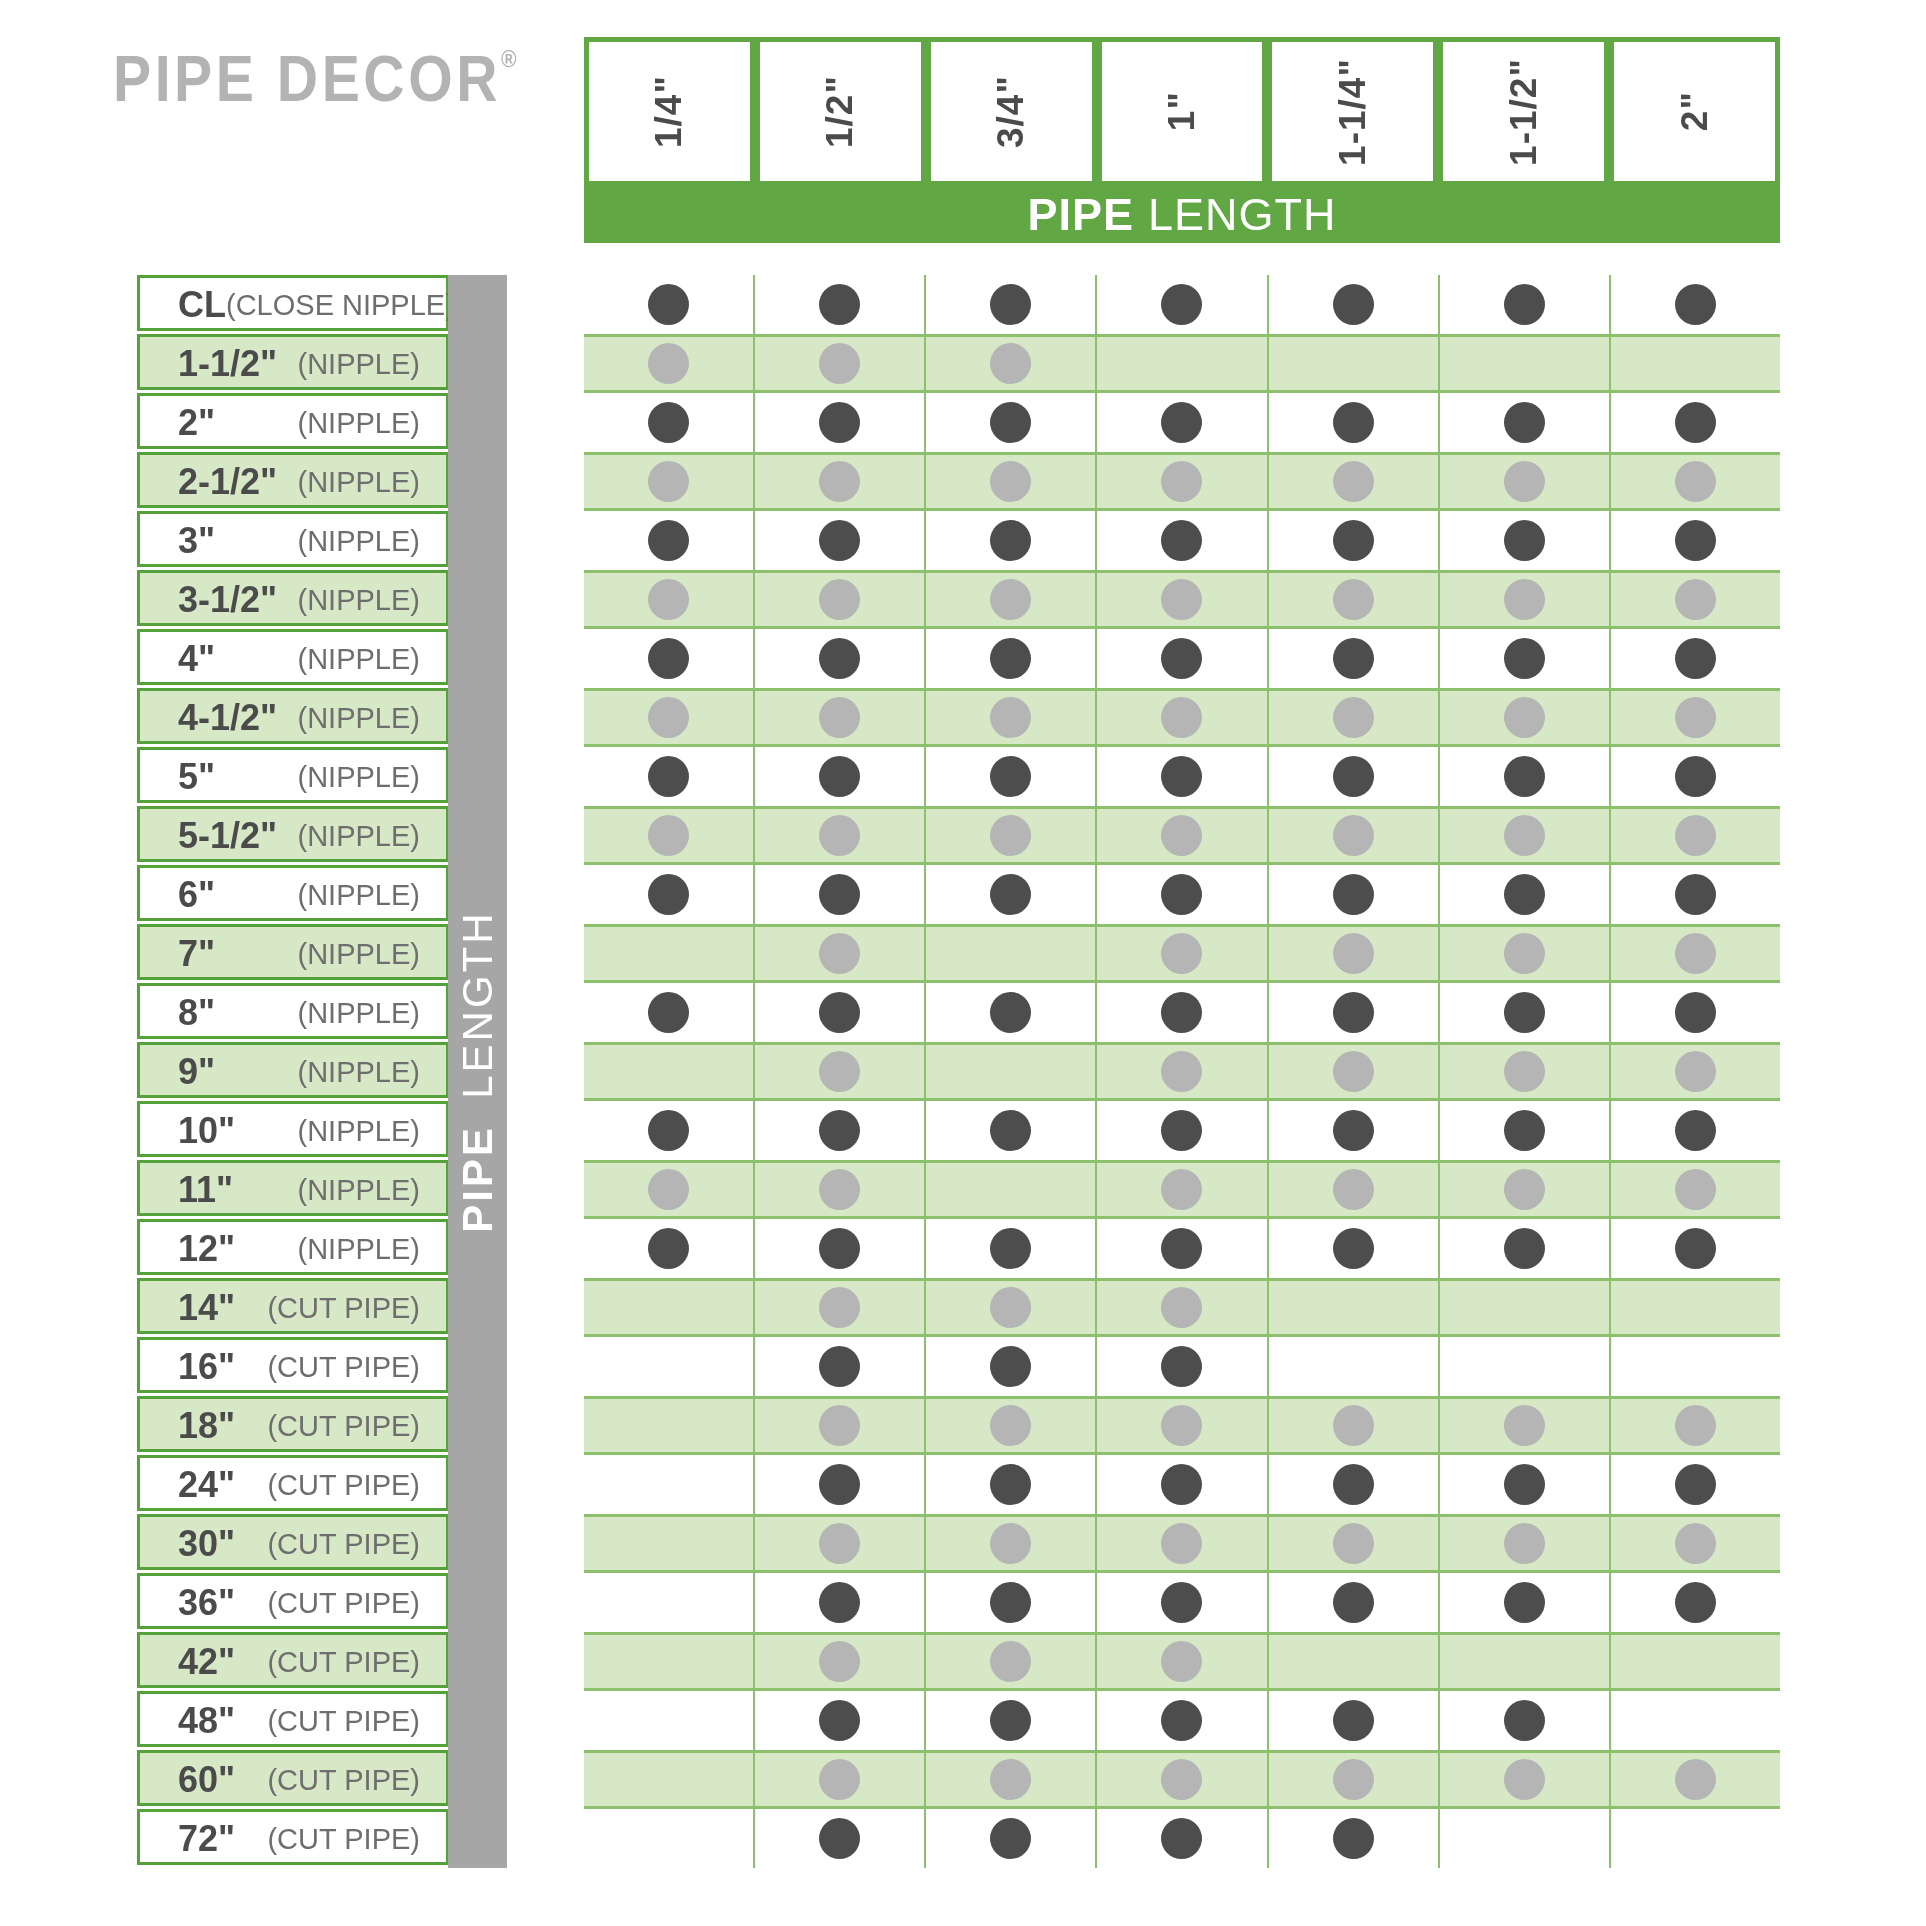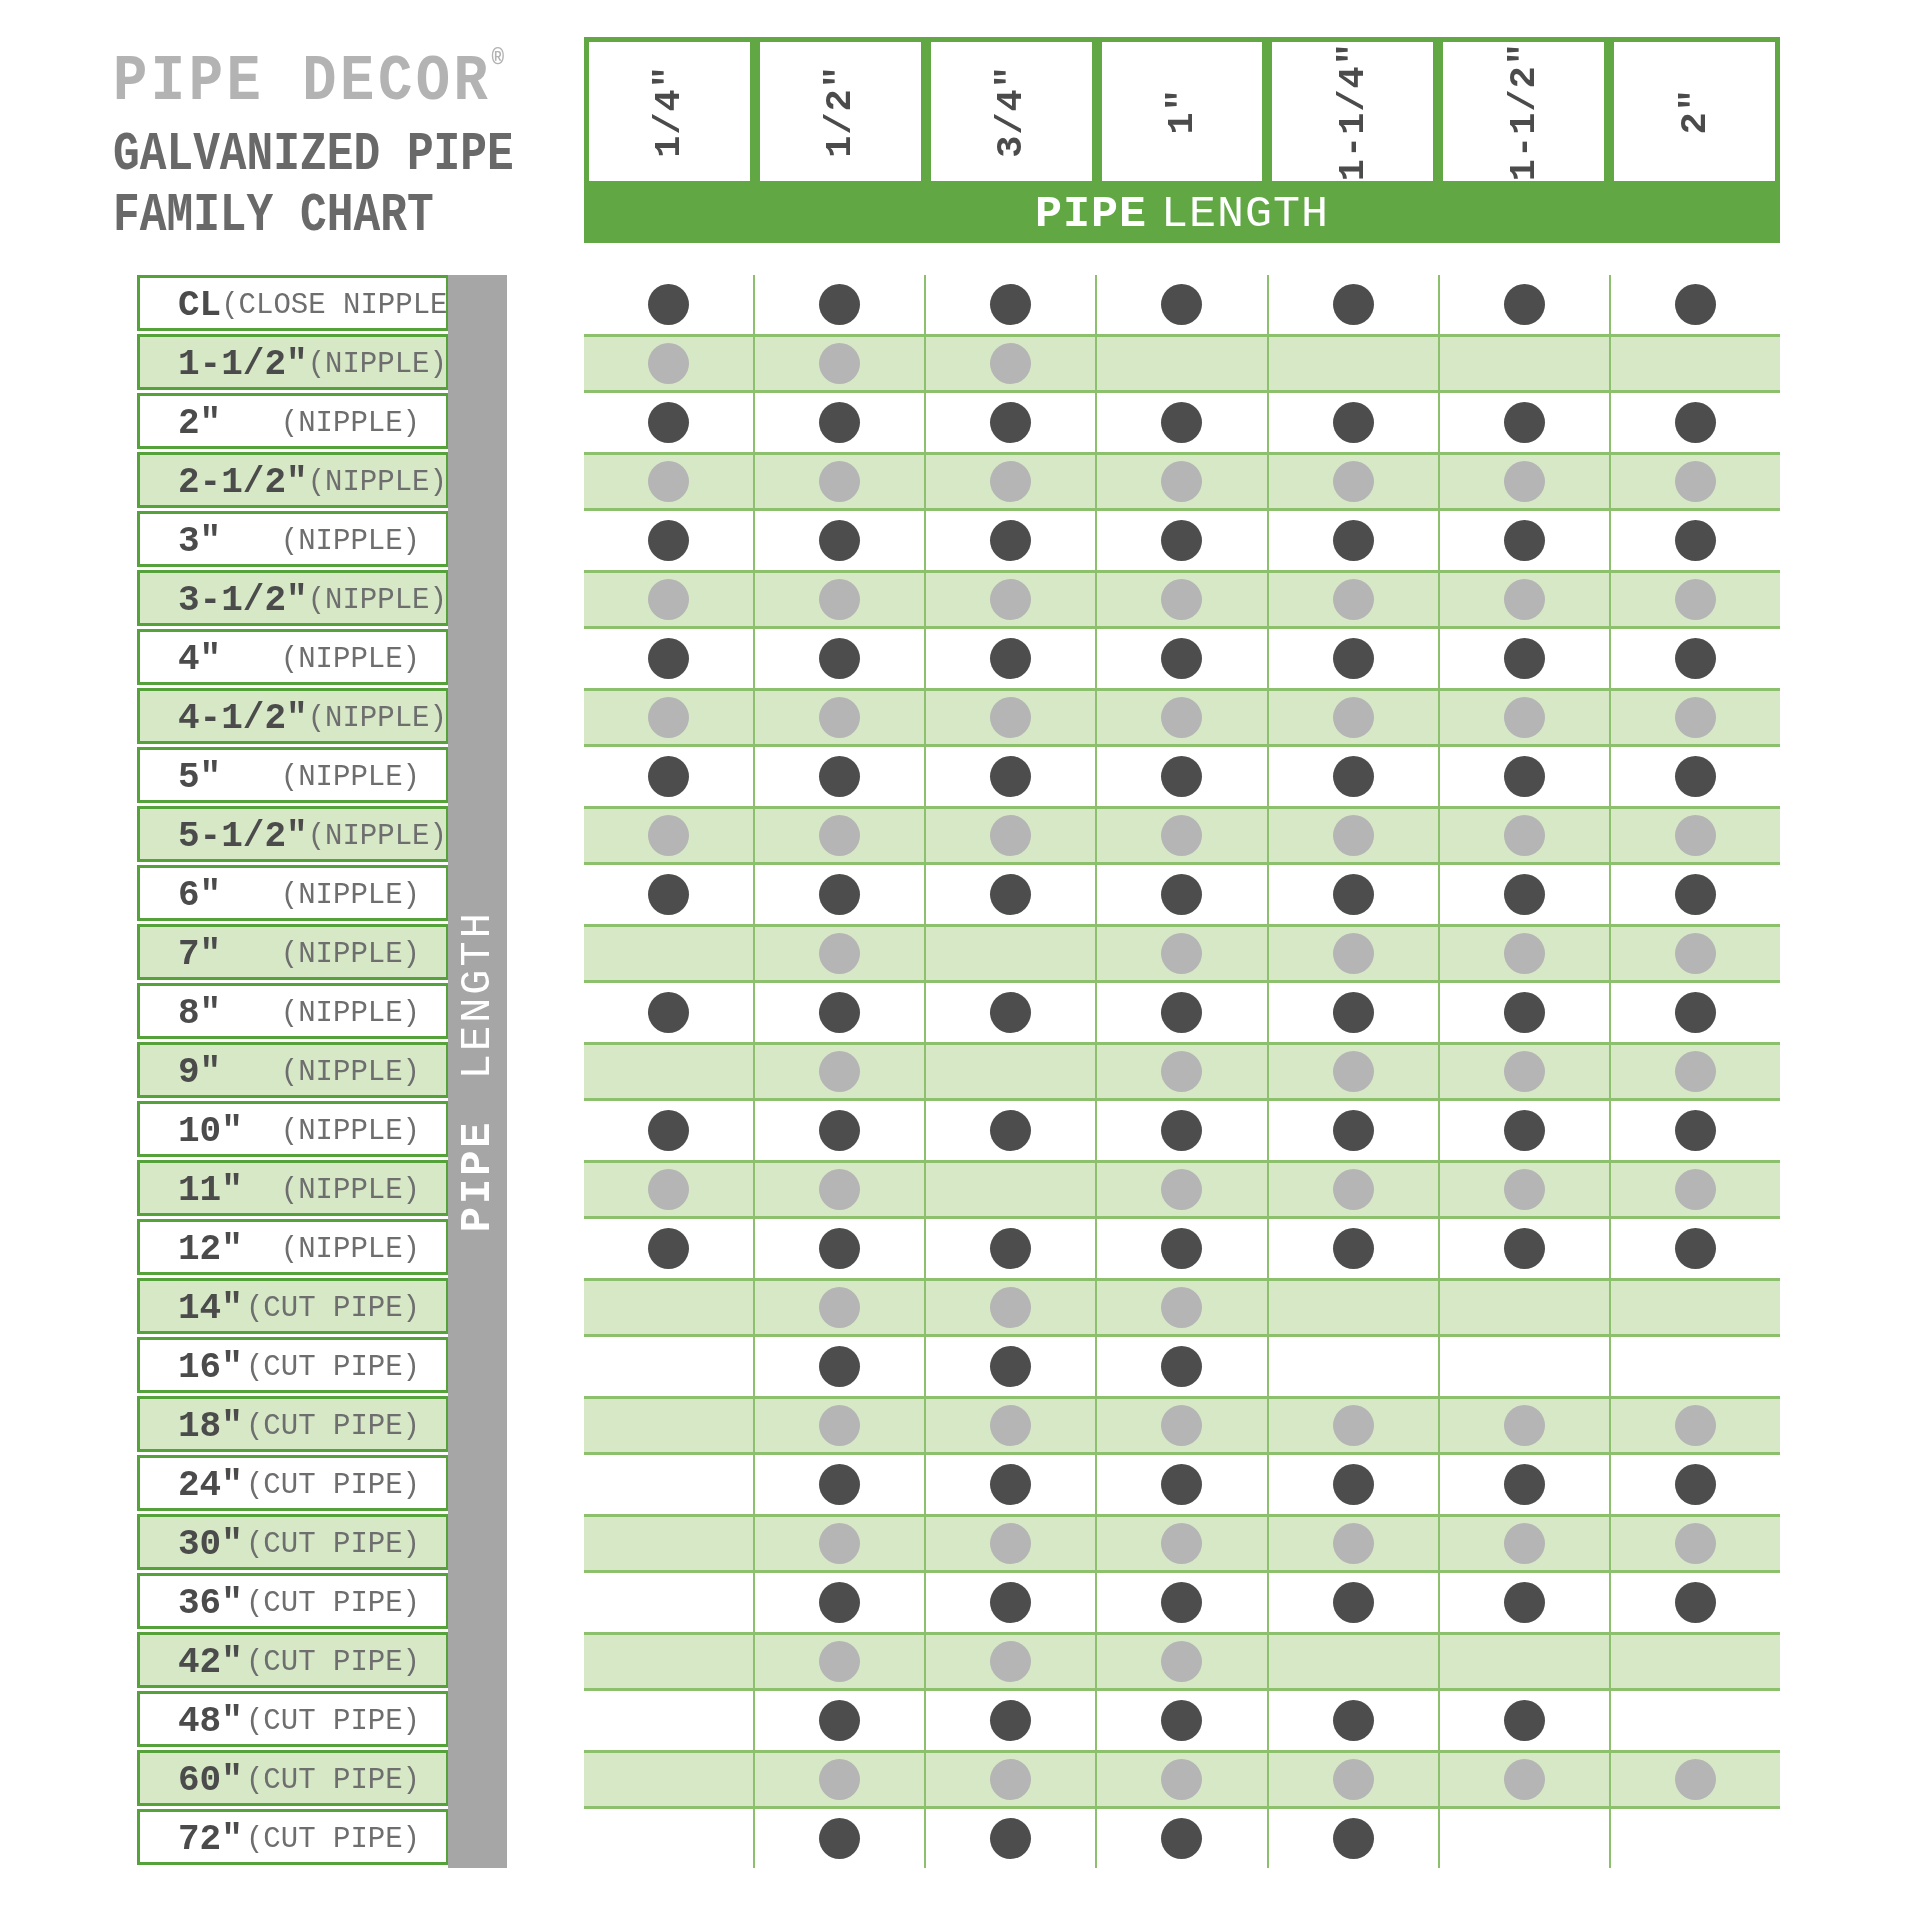--- a/index.html
+++ b/index.html
@@ -1,21 +1,21 @@
 <!DOCTYPE html>
 <html style="--green: #61a845; --band-green: #d6e8c6; --line-green: #8cc06c; --border-green: #55a13a; --bar-gray: #a6a6a6; --dot-dark: #4d4d4d; --dot-light: #b5b5b5; --dark-text: #4b4b4b; --mid-text: #6e6e6e; --logo-gray: #b3b3b3; --title-gray: #696969;"><head>
 <meta charset="utf-8">
 <style>
   html, body { margin: 0; padding: 0; background: #ffffff; }
   .canvas {
     position: relative;
     width: 1927px;
     height: 1927px;
     background: #ffffff;
-    font-family: Liberation Mono, monospace;
+    font-family: Liberation Sans, sans-serif;
     overflow: hidden;
   }
 
   
   .logo-block { position: absolute; left: 113px; top: 22px; }
   .brand {
     font-size: 65px; font-weight: bold; letter-spacing: 4px;
     color: var(--logo-gray, #b3b3b3); line-height: 73px; white-space: nowrap;
     transform: scaleX(0.88); transform-origin: left top;
   }
@@ -90,24 +90,20 @@
   .dot { width: 41px; height: 41px; border-radius: 50%; background: var(--dot-dark, #4d4d4d); }
   .grow.band .dot { background: var(--dot-light, #b5b5b5); }
 </style>
 </head>
 <body>
 
 <div class="canvas">
 
   <div class="logo-block">
     <div class="brand"><span>PIPE DECOR</span><sup>®</sup></div>
-    <div class="title-lines">
-      <div class="title-line">GALVANIZED PIPE</div>
-      <div class="title-line">FAMILY CHART</div>
-    </div>
   </div>
 
   <div class="header">
     <div class="header-cells" id="header-cells">
         <div class="hcell">
           <span class="vtext">1/4"</span>
         </div>
         <div class="hcell">
           <span class="vtext">1/2"</span>
         </div>

